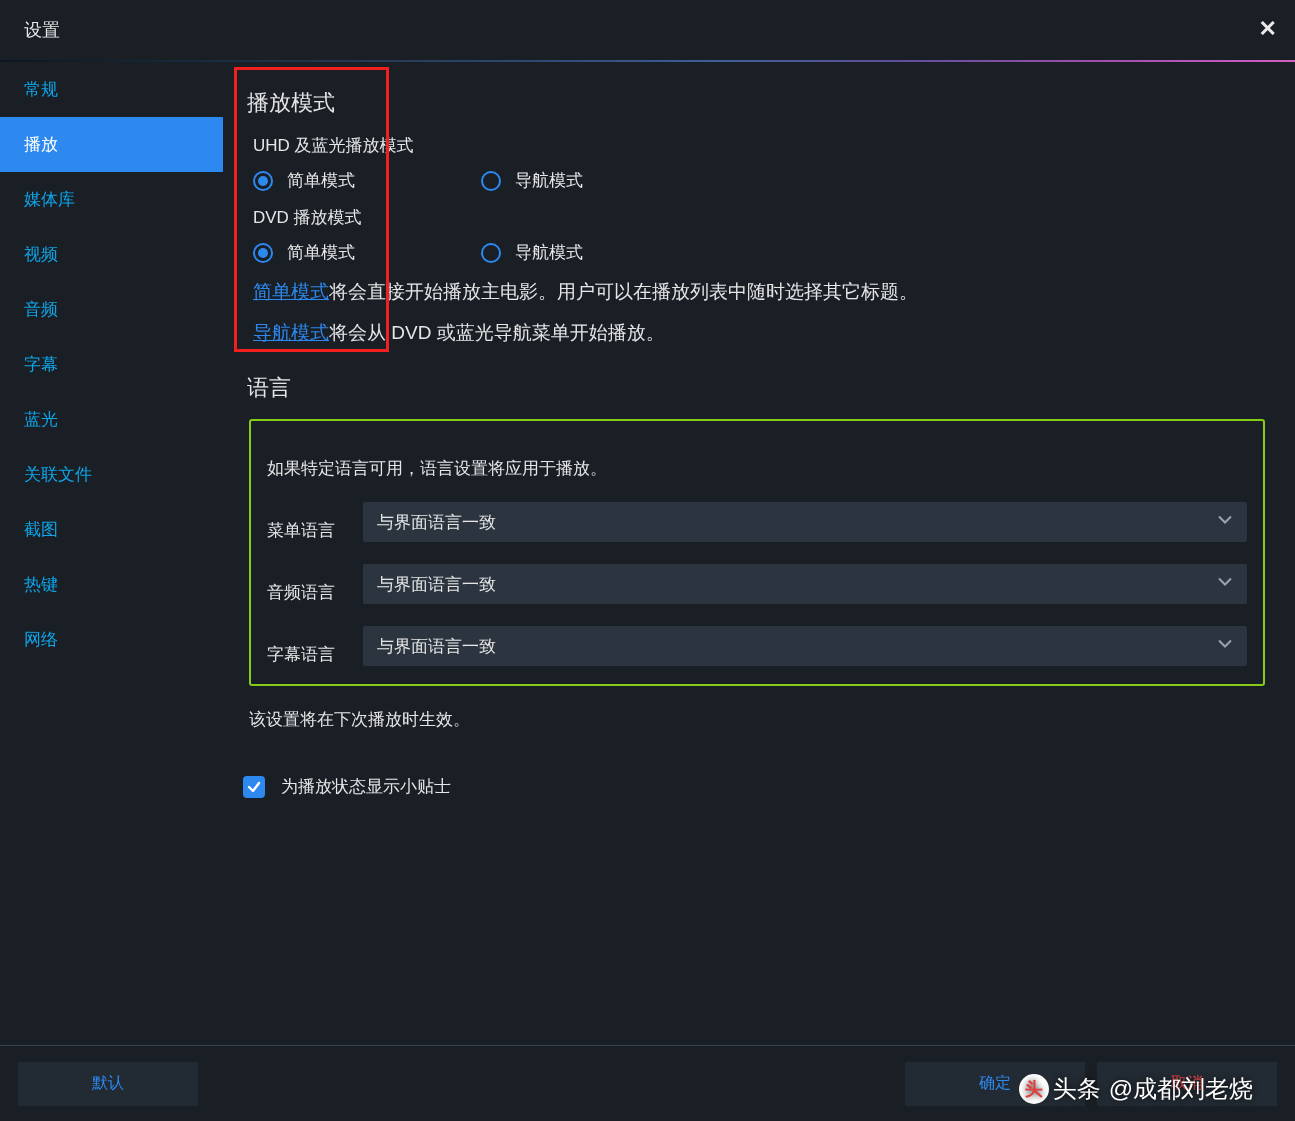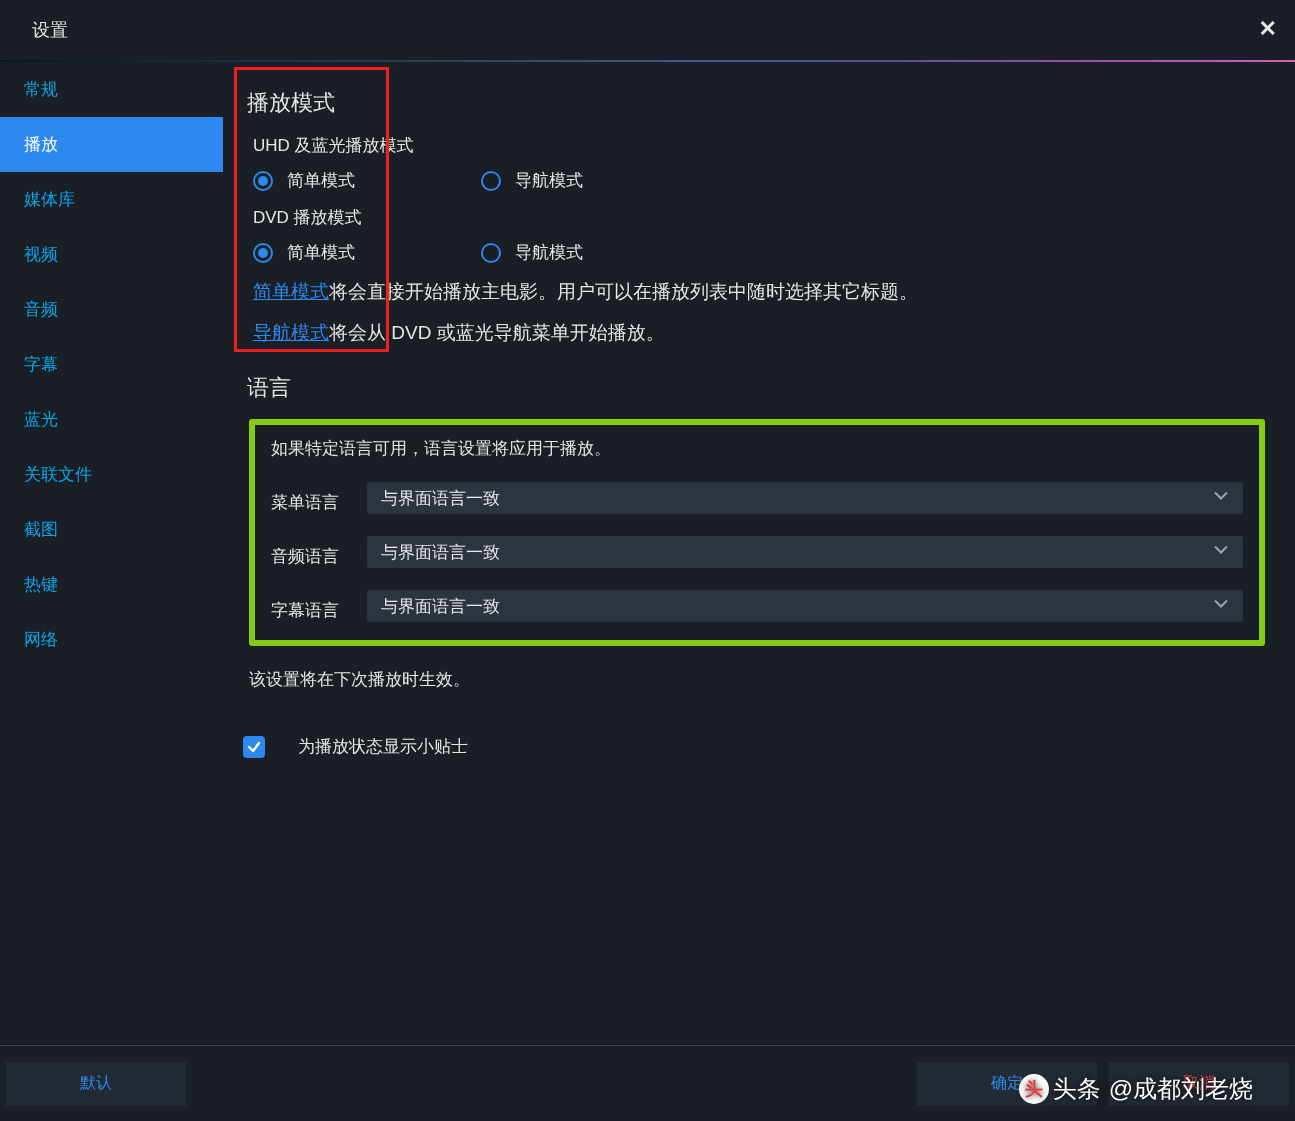--- a/index.html
+++ b/index.html
@@ -9,21 +9,21 @@
     background: #1a1f26;
     font-family: "Microsoft YaHei", "PingFang SC", sans-serif;
     color: #e6e6e6;
     overflow: hidden;
     position: relative;
   }
   .titlebar {
     height: 60px;
     display: flex;
     align-items: center;
-    padding: 0 32px;
+    padding: 0 24px;
     position: relative;
   }
   .titlebar .title {
     font-size: 18px;
   }
   .titlebar .close {
     position: absolute;
     right: 18px;
     top: 16px;
     font-size: 22px;
@@ -121,44 +121,44 @@
     border: 3px solid #f02020;
     pointer-events: none;
     left: 234px;
     top: 67px;
     width: 155px;
     height: 285px;
   }
   .lang-block { margin-top: 26px; }
   .lang-inner {
     margin-left: 8px;
-    border: 6px solid #84cc16;
+    border: 2px solid #84cc16;
     border-radius: 3px;
-    padding: 12px 16px 18px 16px;
+    padding: 36px 16px 18px 16px;
   }
   .lang-note {
     font-size: 17px;
     color: #e6e6e6;
     margin-bottom: 22px;
   }
   .lang-row {
     display: flex;
     align-items: flex-end;
     margin-bottom: 22px;
   }
   .lang-row:last-of-type { margin-bottom: 0; }
   .lang-label {
     width: 96px;
     font-size: 17px;
     color: #e6e6e6;
     flex-shrink: 0;
   }
   .dropdown {
     flex: 1;
-    height: 32px;
+    height: 40px;
     background: #2c3440;
     display: flex;
     align-items: center;
     padding: 0 14px;
     font-size: 17px;
     color: #e6e6e6;
     cursor: pointer;
     position: relative;
     border-radius: 2px;
   }
@@ -173,21 +173,20 @@
     margin-top: 22px;
     font-size: 17px;
     color: #e6e6e6;
     margin-left: 8px;
   }
   .check-row {
     display: flex;
     align-items: center;
     margin-top: 44px;
     margin-left: 2px;
-    gap: 17px;
   }
   .checkbox {
     width: 22px; height: 22px;
     background: #2d89ef;
     border-radius: 4px;
     display: flex;
     align-items: center;
     justify-content: center;
     margin-right: 16px;
     cursor: pointer;
@@ -200,21 +199,21 @@
     bottom: 75px;
     height: 1px;
     background: #3a4454;
   }
   .footer {
     position: absolute;
     left: 0; right: 0; bottom: 0;
     height: 75px;
     display: flex;
     align-items: center;
-    padding: 0 6px;
+    padding: 0 18px;
   }
   .btn {
     height: 44px;
     width: 180px;
     background: #222a33;
     display: flex;
     align-items: center;
     justify-content: center;
     font-size: 16px;
     cursor: pointer;

